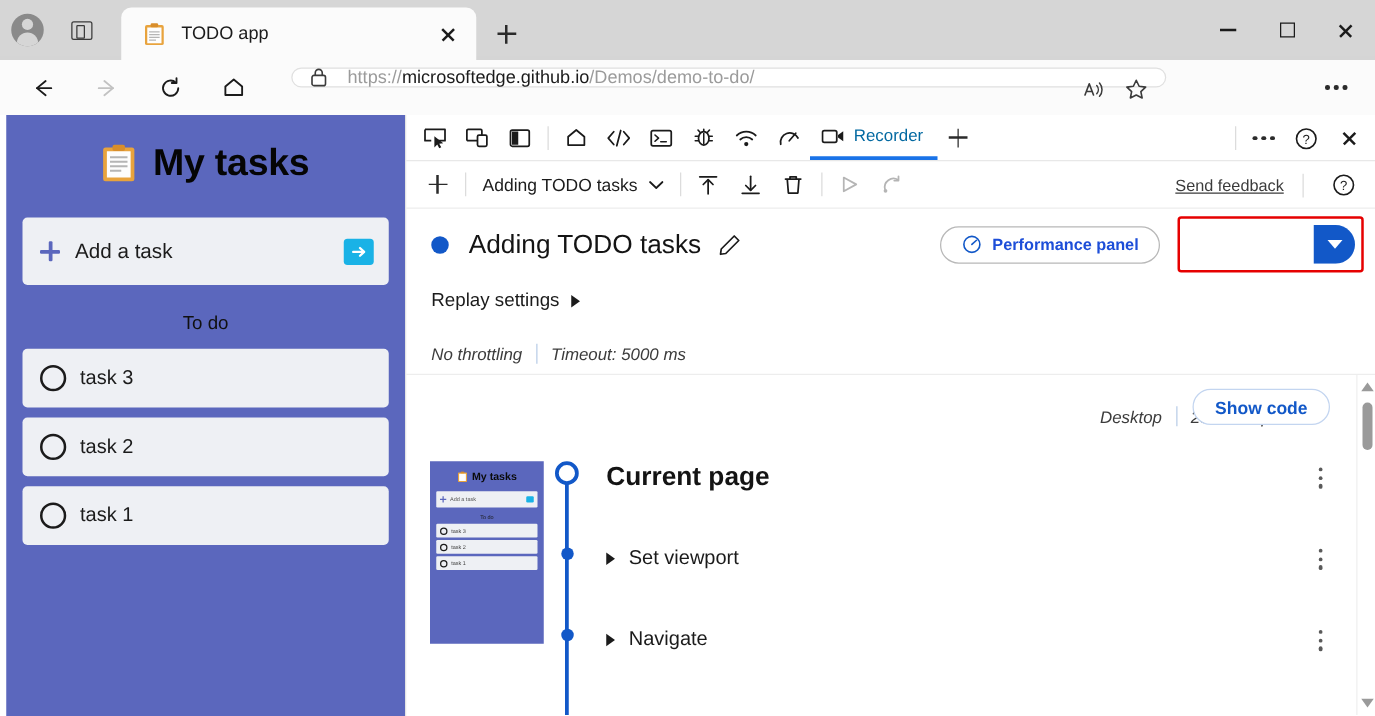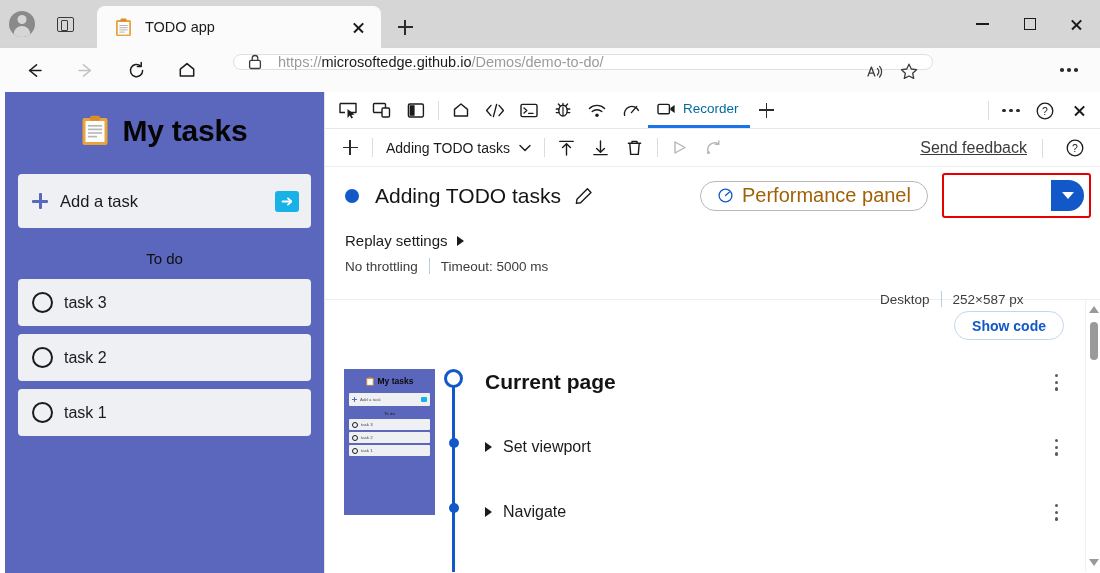--- a/index.html
+++ b/index.html
@@ -170,37 +170,37 @@
     border-bottom: 1px solid #ededed; position: relative;
   }
   .rec-select {
     display: flex; align-items: center; gap: 9px; padding: 0 8px; height: 26px; border-radius: 4px;
   }
   .rec-select-label { font-size: 14px; color: #1b1b1b; white-space: nowrap; }
   .dt-subbar-right {
     position: absolute; right: 8px; top: 0; height: 38px; display: flex; align-items: center; gap: 10px;
   }
   .send-feedback {
-    font-size: 16px; color: #3b3b3b; text-decoration: underline; white-space: nowrap;
+    font-size: 13px; color: #3b3b3b; text-decoration: underline; white-space: nowrap;
   }
 
   
   .rec-header {
     height: 57px; display: flex; align-items: center; padding: 0 9px 0 20px;
   }
   .rec-dot { width: 14px; height: 14px; border-radius: 50%; background: #1258c8; flex: none; margin-right: 16px; }
   .rec-title { font-size: 21px; color: #141414; margin-right: 13px; white-space: nowrap; }
   .rec-edit { width: 20px; height: 20px; flex: none; }
   .rec-header-spacer { flex: 1; }
   .perf-btn {
     height: 30px; border: 1px solid #b8b8b8; border-radius: 15px;
     display: flex; align-items: center; gap: 8px; padding: 0 16px; margin-right: 14px; flex: none;
     background: #fff;
   }
-  .perf-btn-label { font-size: 20px; color: #a16207; white-space: nowrap; }
+  .perf-btn-label { font-size: 13px; color: #1d4ed8; white-space: nowrap; font-weight: bold; }
   .replay-wrap {
     position: relative; flex: none; padding: 5px; border: 2.5px solid #e60000; border-radius: 3px;
   }
   .replay-group { display: flex; height: 31px; border-radius: 16px; overflow: hidden; }
   .replay-main {
     background: #1258c8; display: flex; align-items: center; gap: 8px;
     padding: 0 16px 0 14px; color: #fff; margin-top: 39px;
   }
   .replay-label { font-size: 14.5px; font-weight: bold; color: #ffffff; white-space: nowrap; }
   .replay-split { width: 1.5px; background: #ffffff; }
@@ -217,21 +217,21 @@
     height: 76px; display: flex; padding: 0 20px; border-bottom: 1px solid #ededed;
   }
   .settings-col { padding-top: 8px; text-align: center; }
   .settings-col.right { position: absolute; right: 0; width: 200px; }
   .settings-row-inner { position: relative; width: 100%; }
   .set-title { font-size: 15px; color: #1b1b1b; display: flex; align-items: center; gap: 9px; }
   .tri-right {
     width: 0; height: 0; border-top: 5px solid transparent; border-bottom: 5px solid transparent;
     border-left: 7px solid #1b1b1b;
   }
-  .set-sub { margin-top: 9px; display: flex; align-items: center; font-size: 13.5px; color: #3c3c3c; }
+  .set-sub { margin-top: 26px; display: flex; align-items: center; font-size: 13.5px; color: #3c3c3c; font-style: italic; }
   .set-divider { width: 1px; height: 16px; background: #b9cde8; margin: 0 11px; }
 
   
   .steps-area { position: relative; height: 272px; overflow: hidden; }
   .showcode-btn {
     position: absolute; right: 36px; top: 11px; height: 29px; border: 1px solid #c3d5f0;
     border-radius: 15px; display: flex; align-items: center; padding: 0 17px; background: #fff;
   }
   .showcode-label { font-size: 14px; color: #1258c8; font-weight: bold; white-space: nowrap; }
 

